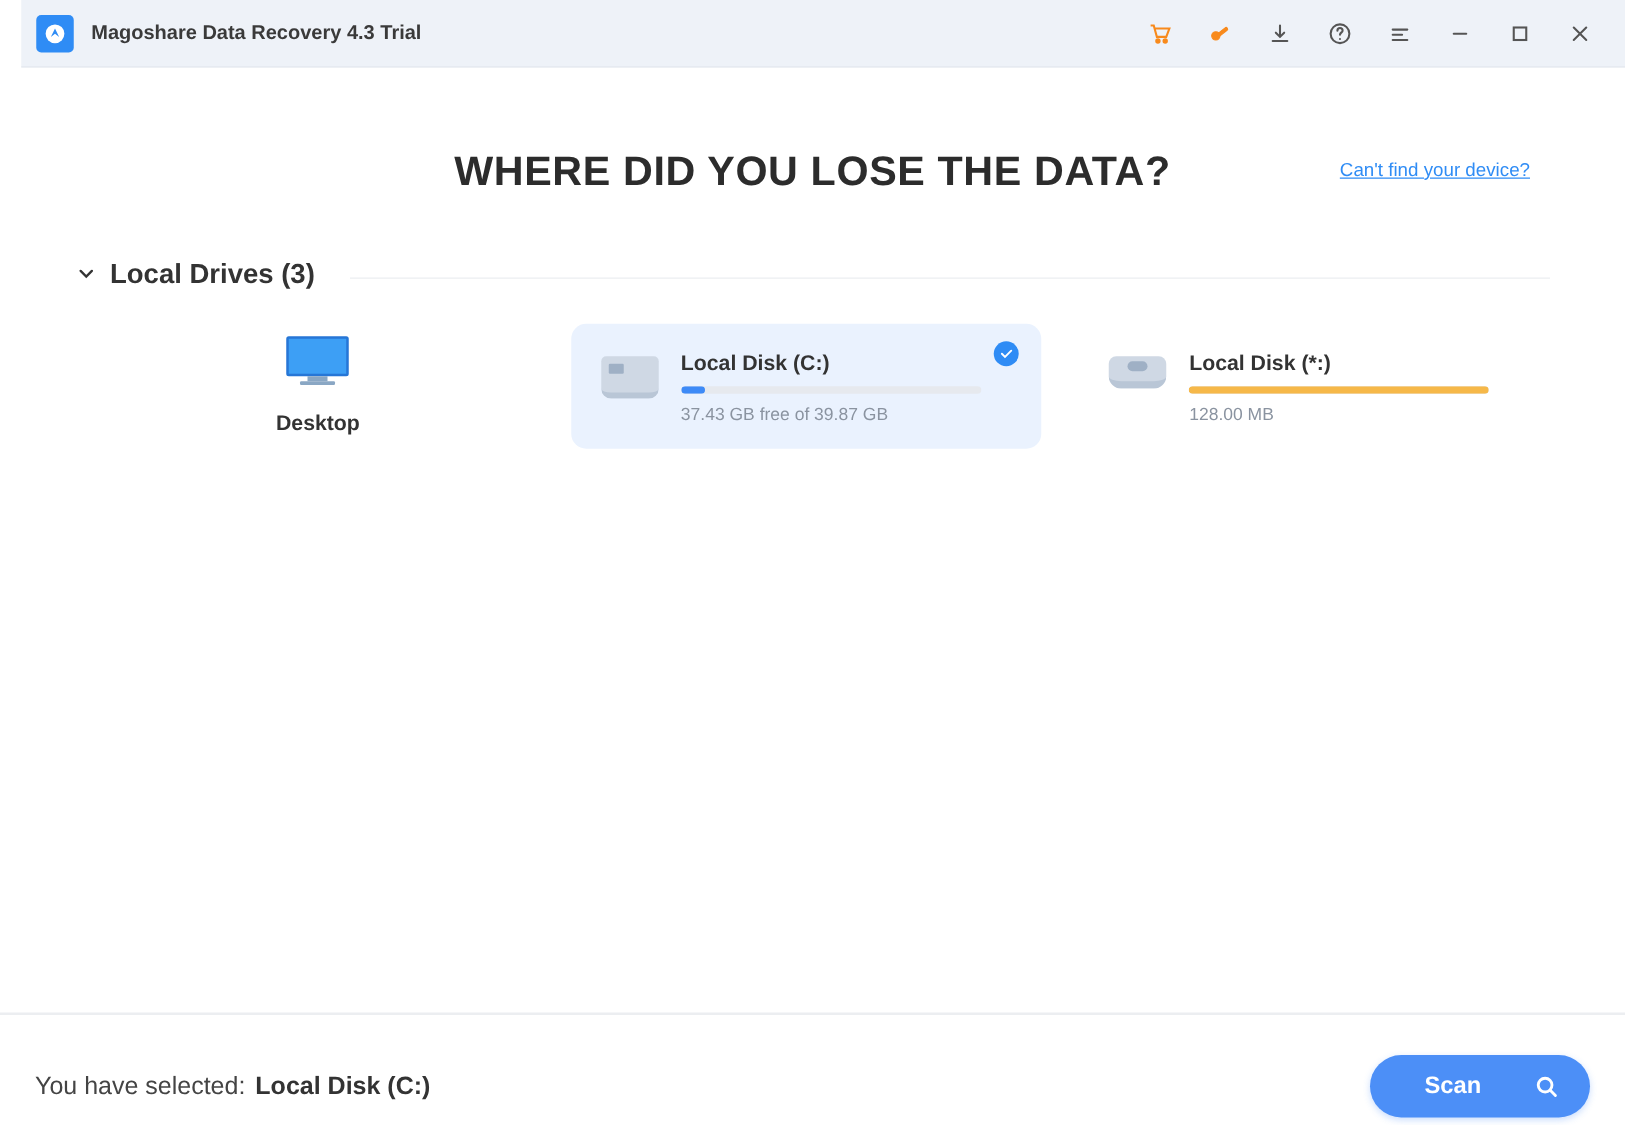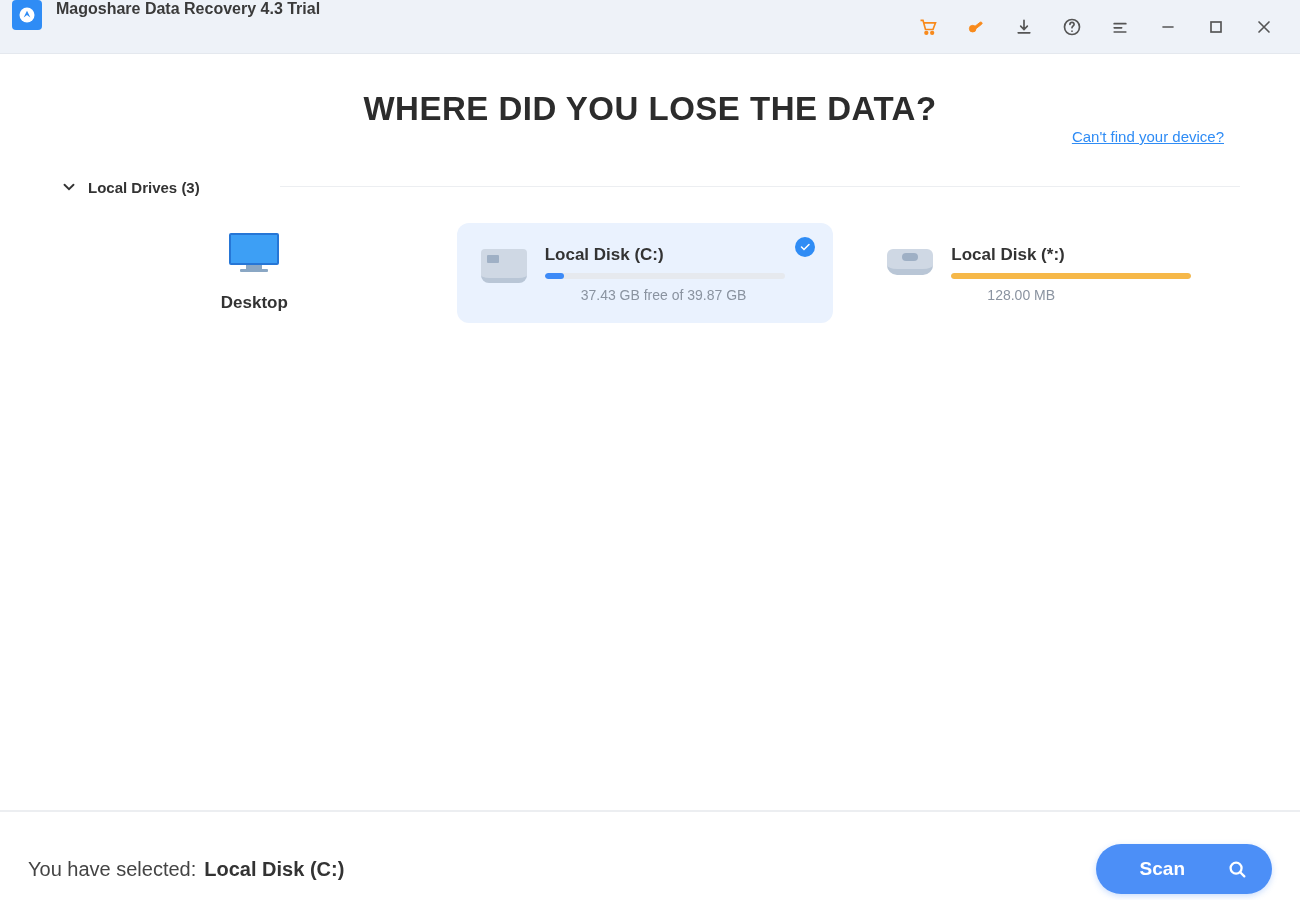--- a/index.html
+++ b/index.html
@@ -8,22 +8,24 @@
     background: #fff;
     width: 1300px;
     height: 900px;
     overflow: hidden;
     color: #333;
   }
   .titlebar {
     height: 54px;
     background: #eef2f8;
     display: flex;
+    align-items: center;
     padding: 0 12px 0 12px;
     border-bottom: 1px solid #e4e8ee;
+    margin-left: 17px;
   }
   .app-logo {
     width: 30px; height: 30px;
     background: #2f8cf5;
     border-radius: 4px;
     display: flex; align-items: center; justify-content: center;
     margin-right: 14px;
   }
   .app-logo svg { width: 20px; height: 20px; }
   .app-title {
@@ -44,21 +46,21 @@
   .main {
     position: relative;
     height: calc(900px - 54px - 90px);
     padding: 0 60px;
   }
   .heading-row {
     display: flex;
     align-items: center;
     justify-content: center;
     position: relative;
-    padding-top: 36px;
+    padding-top: 64px;
     margin-bottom: 50px;
   }
   .heading {
     font-size: 33px;
     font-weight: 800;
     color: #2c2c2c;
     letter-spacing: 0.5px;
   }
   .cant-find {
     position: absolute;
@@ -66,21 +68,21 @@
     top: 74px;
     font-size: 15px;
     color: #2f8cf5;
     text-decoration: underline;
     cursor: pointer;
   }
 
   .section-header {
     display: flex;
     align-items: center;
-    font-size: 15px;
+    font-size: 22px;
     font-weight: 600;
     color: #333;
     margin-bottom: 4px;
   }
   .chevron {
     margin-right: 10px;
     display: inline-flex;
   }
   .section-rule {
     border-top: 1px solid #eceef1;
@@ -188,21 +190,20 @@
   }
   .progress .fill {
     height: 100%;
     border-radius: 3px;
   }
   .progress .fill.blue { background: #3d8af7; width: 8%; }
   .progress .fill.orange { background: #f6b849; width: 100%; }
   .drive-sub {
     font-size: 14px;
     color: #8a93a0;
-    margin-left: 36px;
   }
 
   .footer {
     height: 116px;
     border-top: 2px solid #eceef1;
     display: flex;
     align-items: center;
     padding: 0 28px;
   }
   .sel-label {

